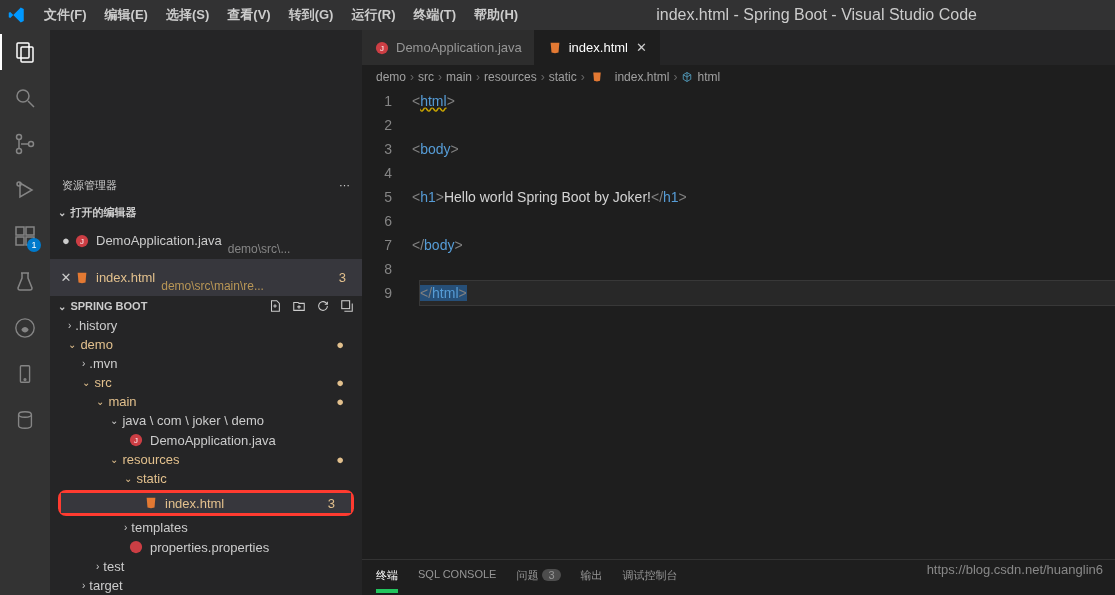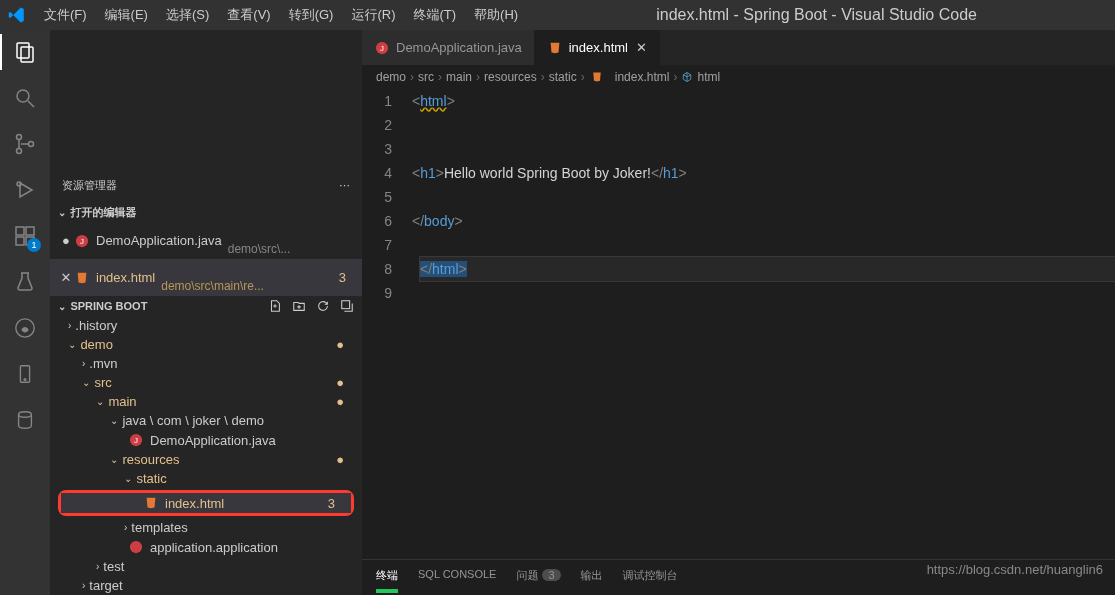--- a/index.html
+++ b/index.html
@@ -1,20 +1,20 @@
 <!DOCTYPE html>
 <html><head>
   <meta charset="utf-8">
   <style>
     * { margin: 0; padding: 0; box-sizing: border-box; font-family: "Segoe UI", Arial, sans-serif; }
     body { background: #1e1e1e; color: #ccc; width: 1115px; height: 595px; overflow: hidden; font-size: 13px; }
     
     .title-bar { height: 30px; background: #323233; display: flex; align-items: center; padding: 0 8px; }
     .vscode-logo { width: 18px; height: 18px; margin-right: 10px; }
-    .menu-bar { display: flex; gap: 2px; }
+    .menu-bar { display: flex; gap: 2px; font-weight: bold; }
     .menu-item { padding: 4px 8px; color: #ccc; cursor: pointer; }
     .window-title { flex: 1; text-align: center; color: #ccc; font-size: 16px; }
     
     .main-layout { display: flex; height: calc(100% - 30px); }
     
     .activity-bar { width: 50px; background: #333333; display: flex; flex-direction: column; align-items: center; padding-top: 8px; gap: 18px; }
     .activity-icon { width: 28px; height: 28px; display: flex; align-items: center; justify-content: center; color: #858585; cursor: pointer; position: relative; }
     .activity-icon.active { color: #fff; }
     .activity-icon.active::before { content: ''; position: absolute; left: -11px; top: -4px; width: 2px; height: 36px; background: #fff; }
     .badge { position: absolute; bottom: -2px; right: -2px; background: #007acc; color: #fff; border-radius: 50%; width: 14px; height: 14px; font-size: 9px; display: flex; align-items: center; justify-content: center; }
@@ -282,21 +282,21 @@
     <div class="tree-item" style="padding-left:74px">
         <span class="chevron">›</span> 
         <span>templates</span>
       </div>
     <div class="tree-item" style="padding-left:78px">
         <span class="file-icon icon-java">
           <svg width="14" height="14" viewBox="0 0 16 16">
             <circle cx="8" cy="8" r="7" fill="#cc3e44"></circle>
           </svg>
         </span>
-        <span>application.application</span>
+        <span>properties.properties</span>
       </div>
     <div class="tree-item" style="padding-left:46px">
         <span class="chevron">›</span> 
         <span>test</span>
       </div>
     <div class="tree-item" style="padding-left:32px">
         <span class="chevron">›</span> 
         <span>target</span>
       </div>
   </div>
@@ -357,20 +357,21 @@
         <div>4</div>
           <div>5</div>
           <div>6</div>
         <div>7</div>
           <div>8</div>
           <div>9</div>
       </div>
       <div class="code-content">
         <div class="code-line"><span class="tag-bracket">&lt;</span><span class="tag-name html-underline">html</span><span class="tag-bracket">&gt;</span></div>
         <div class="code-line"> </div>
+        <div class="code-line"><span class="tag-bracket">&lt;</span><span class="tag-name">body</span><span class="tag-bracket">&gt;</span></div>
         <div class="code-line"> </div>
         <div class="code-line"><span class="tag-bracket">&lt;</span><span class="tag-name">h1</span><span class="tag-bracket">&gt;</span><span class="text-content">Hello world Spring Boot by Joker!</span><span class="tag-bracket">&lt;/</span><span class="tag-name">h1</span><span class="tag-bracket">&gt;</span></div>
         <div class="code-line"> </div>
         <div class="code-line"><span class="tag-bracket">&lt;/</span><span class="tag-name">body</span><span class="tag-bracket">&gt;</span></div>
         <div class="code-line"> </div>
         <div class="code-line current"><span class="highlight-box"><span class="tag-bracket">&lt;/</span><span class="tag-name">html</span><span class="tag-bracket">&gt;</span></span></div>
       </div>
     </div>
 
     <div class="bottom-panel-tabs">

